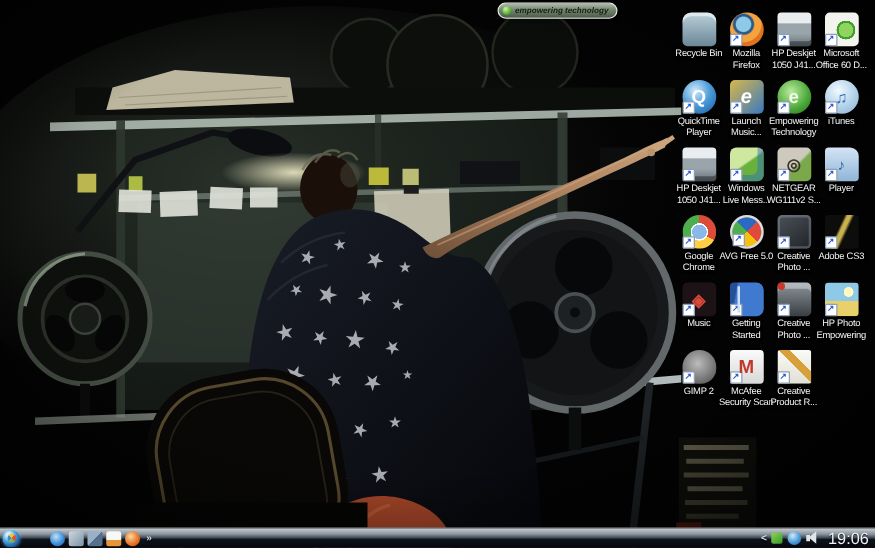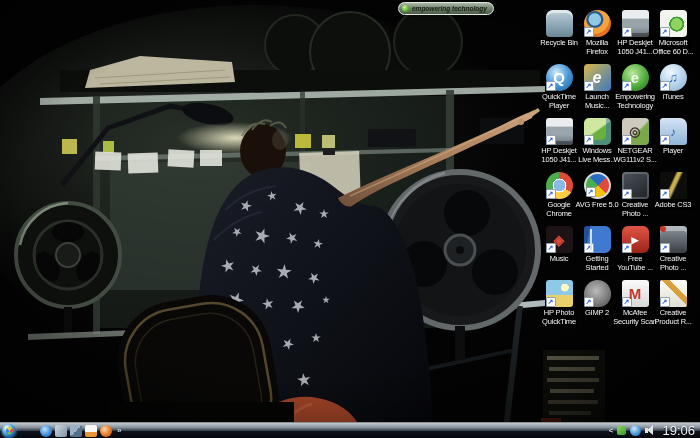--- a/index.html
+++ b/index.html
@@ -391,39 +391,32 @@
       <div class="lbl">Music</div>
     </div>
       <div class="dicon">
       <div class="ic ic-book-blue">
         <span class="shortcut-arrow">↗</span>
       </div>
       <div class="lbl">Getting
 Started</div>
     </div>
       <div class="dicon">
-      <div class="ic ic-youtube">
-        <span class="shortcut-arrow">↗</span>
-      </div>
-      <div class="lbl">Free
-YouTube ...</div>
-    </div>
-      <div class="dicon">
       <div class="ic ic-photo-printer">
         <span class="shortcut-arrow">↗</span>
       </div>
       <div class="lbl">Creative
 Photo ...</div>
     </div>
       <div class="dicon">
       <div class="ic ic-hp-photo">
         <span class="shortcut-arrow">↗</span>
       </div>
       <div class="lbl">HP Photo
-QuickTime</div>
+Empowering</div>
     </div>
       <div class="dicon">
       <div class="ic ic-gimp">
         <span class="shortcut-arrow">↗</span>
       </div>
       <div class="lbl">GIMP 2</div>
     </div>
       <div class="dicon">
       <div class="ic ic-mcafee">
         <span class="shortcut-arrow">↗</span>

